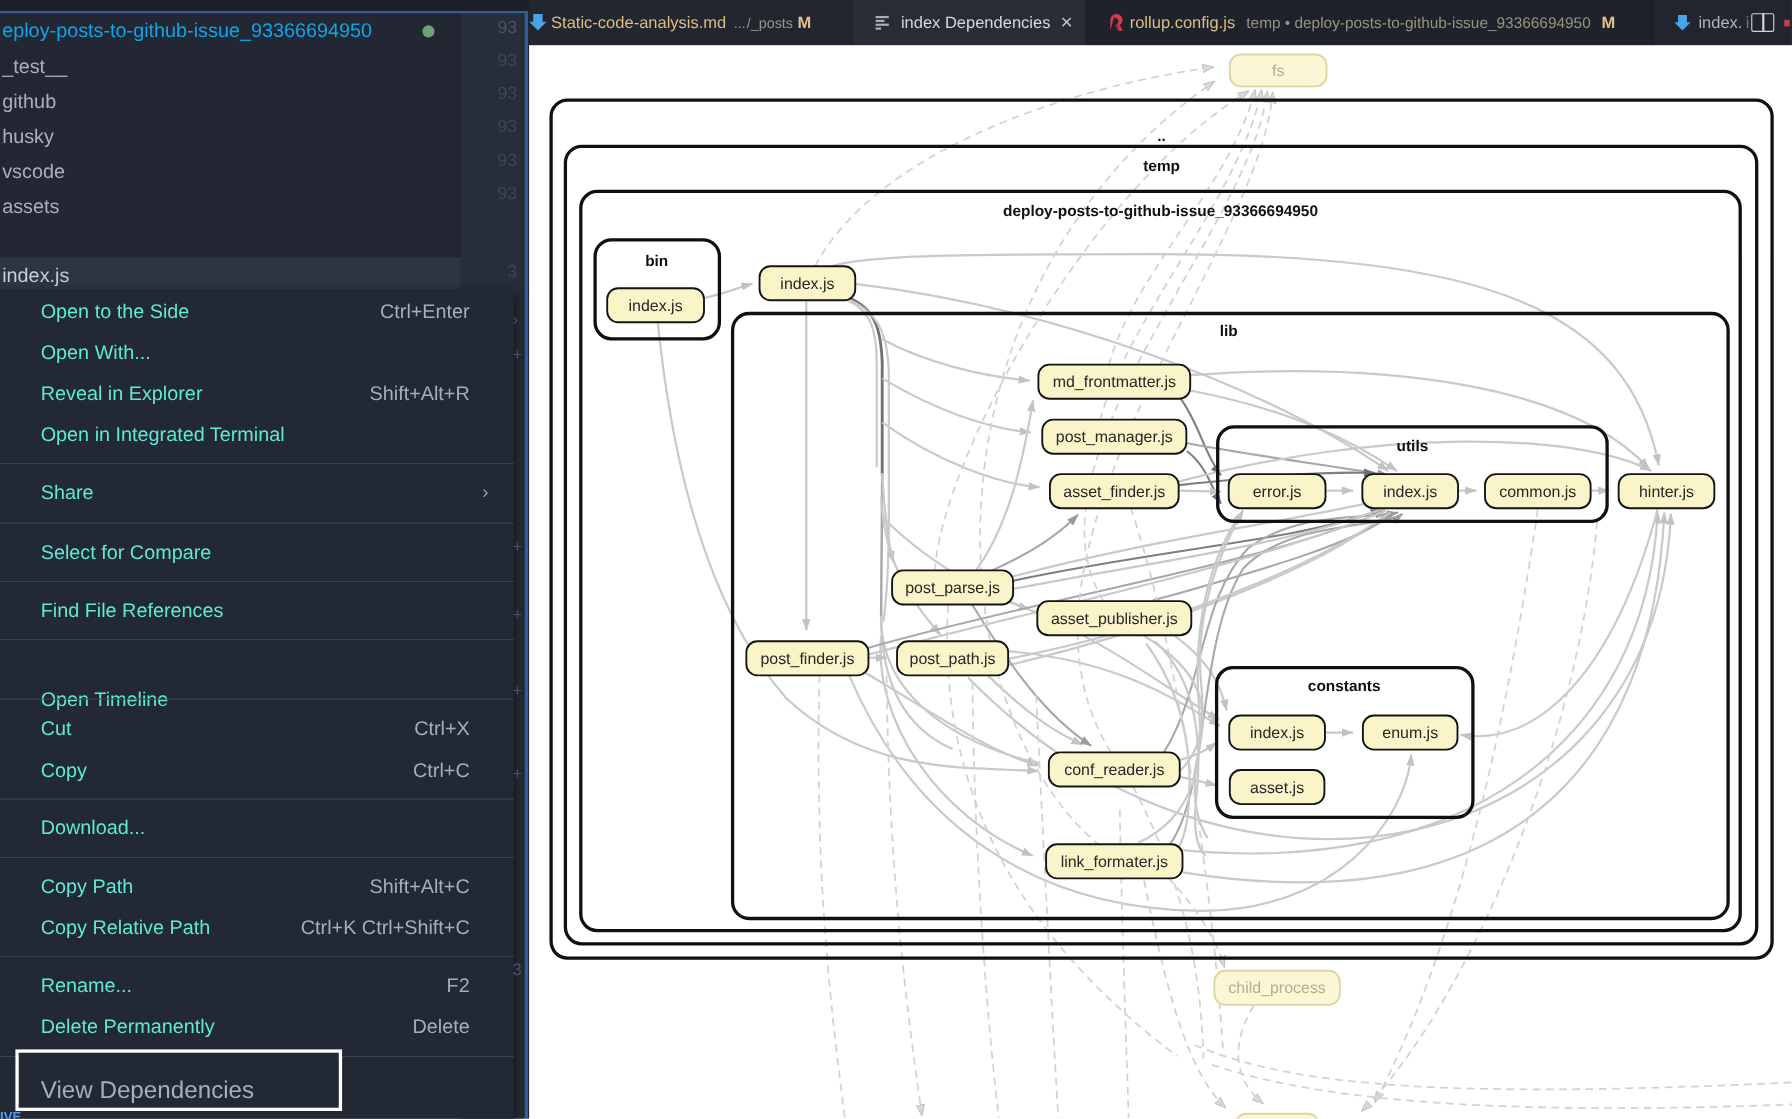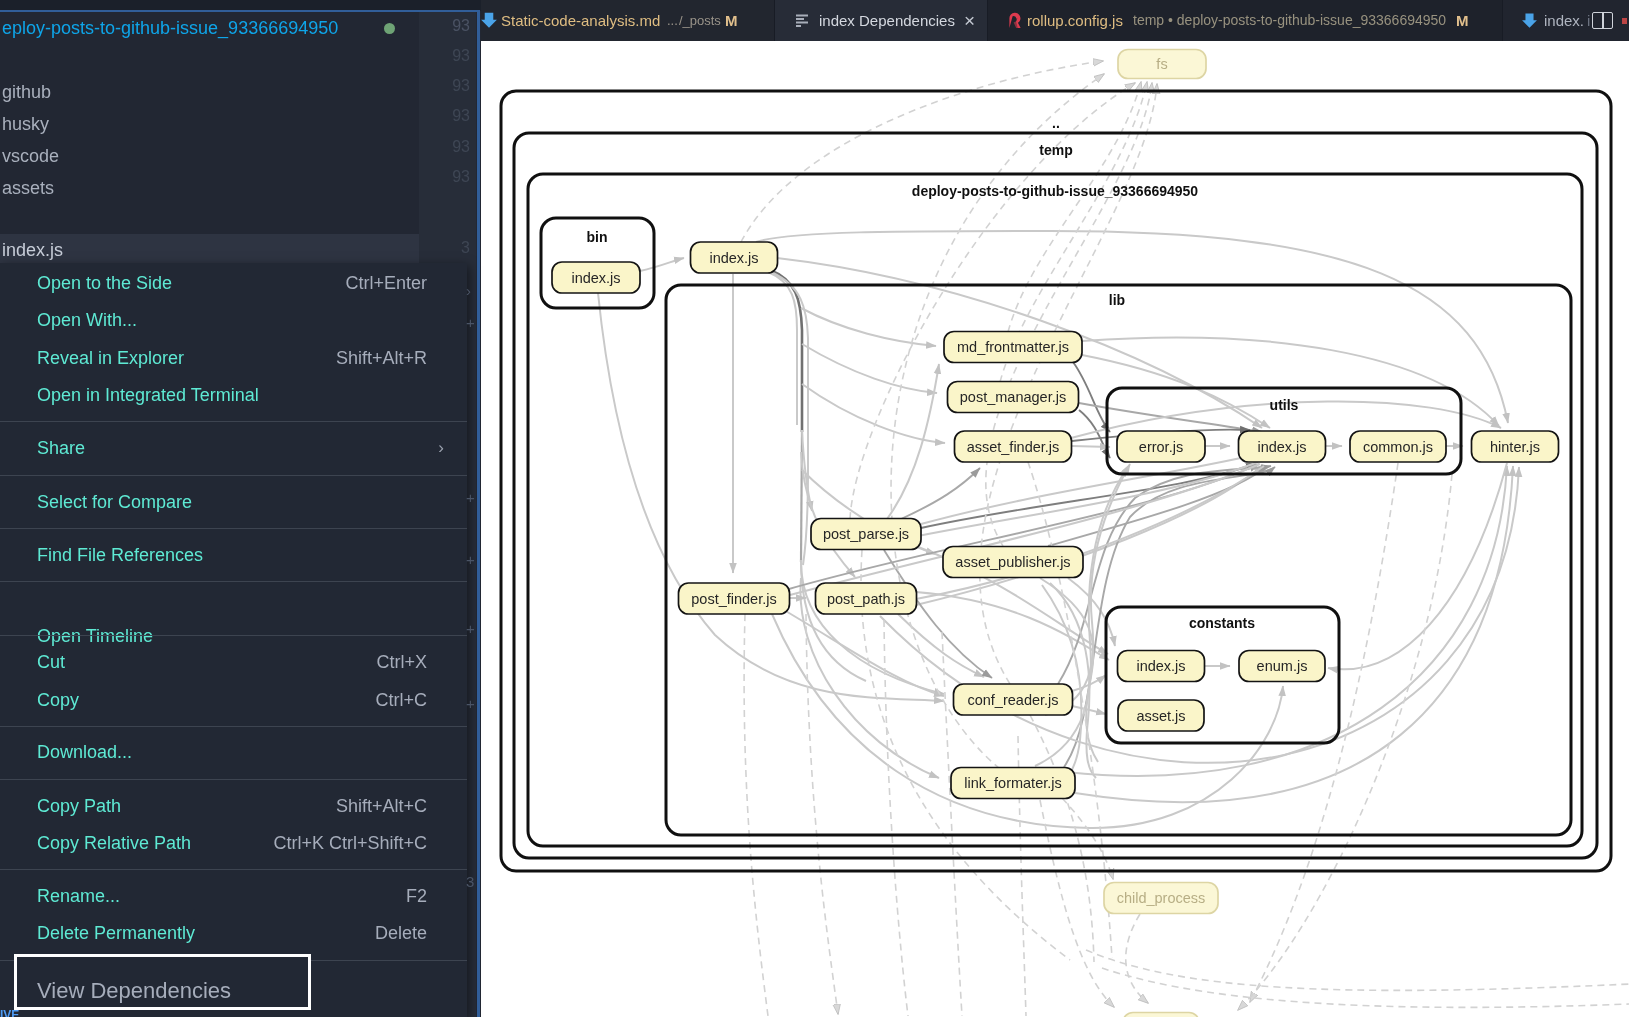--- a/index.html
+++ b/index.html
@@ -239,20 +239,21 @@
     <div style="position:absolute;left:1113px;top:12px;width:21px;height:17px;border:1.8px solid #cfd3da;border-radius:2px;"></div>
     <div style="position:absolute;left:1123px;top:12px;width:1.8px;height:17px;background:#cfd3da;"></div>
     <div style="position:absolute;left:1143px;top:18px;width:5px;height:6px;background:#b44;"></div>
 
   </div>
 
   <div id="side">
     <div id="selrow"></div>
     <div class="row" style="top:12px; color:#0ea5e9;"><span>eploy-posts-to-github-issue_93366694950</span></div>
     <div id="greendot"></div>
+    <div class="row" style="top:44px;"><span>_test__</span></div>
     <div class="row" style="top:76px;"><span>github</span></div>
     <div class="row" style="top:108px;"><span>husky</span></div>
     <div class="row" style="top:140px;"><span>vscode</span></div>
     <div class="row" style="top:172px;"><span>assets</span></div>
     <div class="row" style="top:234px; color:#c7cdd8;"><span>index.js</span></div>
     <div id="strip93">
       <div class="t93" style="top:6px; color:#4a5263;">93</div>
       <div class="t93" style="top:36px;">93</div>
       <div class="t93" style="top:66px;">93</div>
       <div class="t93" style="top:96px;">93</div>

